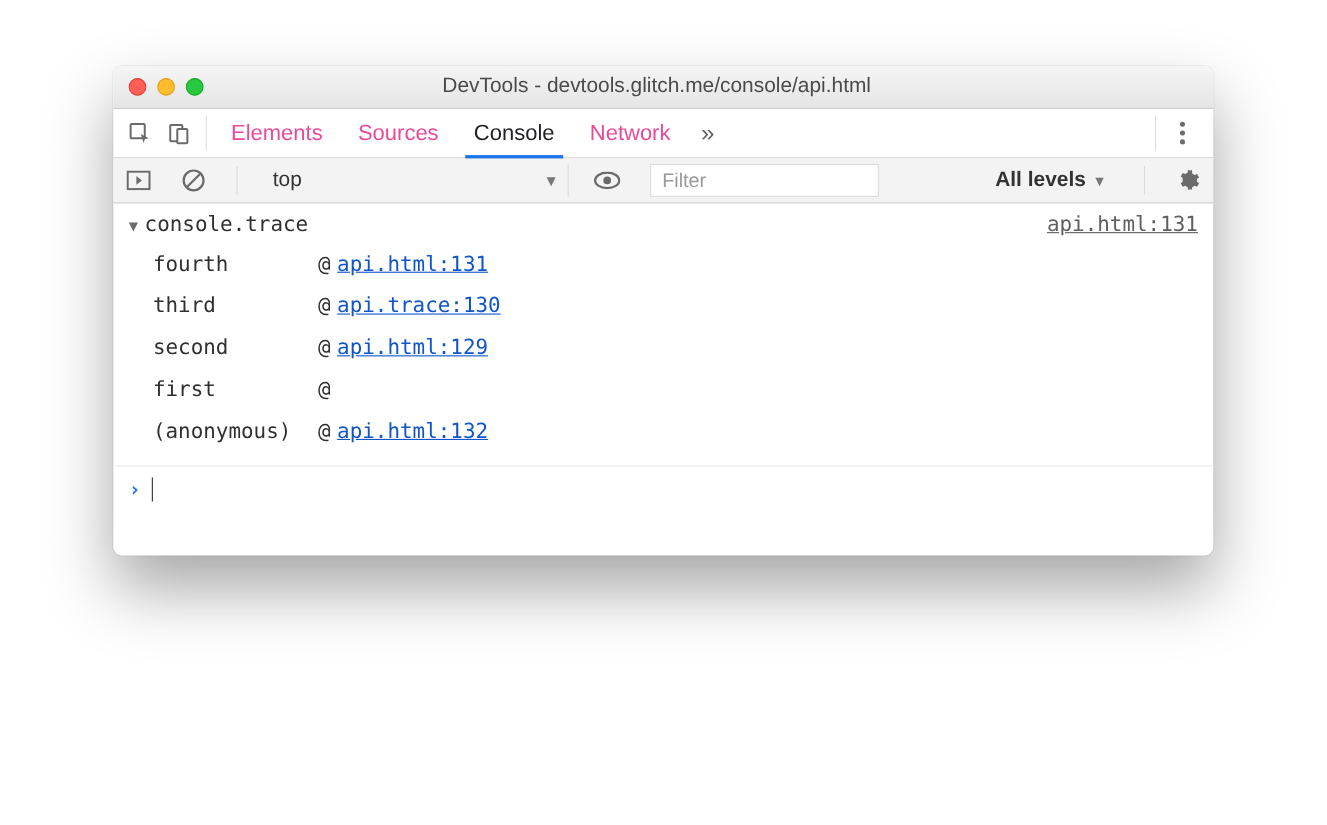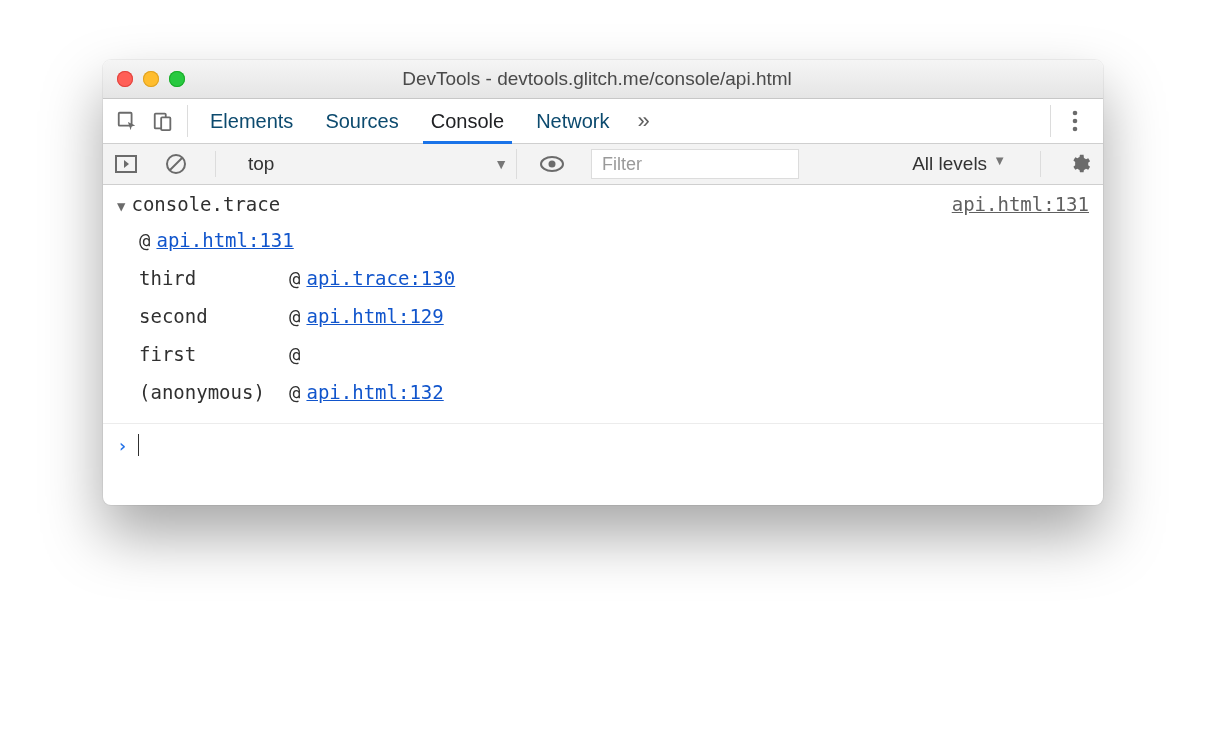--- a/index.html
+++ b/index.html
@@ -80,21 +80,21 @@
   }
   .tabstrip-divider {
     width: 1px;
     background: var(--border-light);
     margin: 6px 6px;
   }
   .tab {
     display: flex;
     align-items: center;
     padding: 0 16px;
-    color: #0c4a6e;
+    color: #ec4899;
     font-size: 20px;
     cursor: default;
     position: relative;
   }
   .tab.active {
     color: #202124;
   }
   .tab.active::after {
     content: "";
     position: absolute;
@@ -162,24 +162,26 @@
     border: none;
     outline: none;
     width: 100%;
     font-size: 18px;
     color: #333;
     background: transparent;
   }
   .filter-box input::placeholder { color: #9a9a9a; }
   .levels-select {
     display: flex;
+    align-items: center;
     gap: 6px;
     font-size: 19px;
     color: #333;
     padding: 0 10px;
+    font-weight: bold;
   }
   .console-toolbar .spacer { flex: 1; }
 
   
   .console-body {
     min-height: 320px;
     font-family: var(--mono);
     font-size: 19px;
     color: #303030;
   }
@@ -348,20 +350,21 @@
 
   <div class="console-body">
     <div class="log-row">
       <div class="log-header">
         <span class="disclosure">▼</span>
         <span class="log-title">console.trace</span>
         <span class="log-origin">api.html:131</span>
       </div>
       <div class="stack">
         <div class="stack-row">
+          <span class="fn-name">fourth</span>
           <span class="at">@</span>
           <span class="src-link">api.html:131</span>
         </div>
         <div class="stack-row">
           <span class="fn-name">third</span>
           <span class="at">@</span>
           <span class="src-link">api.trace:130</span>
         </div>
         <div class="stack-row">
           <span class="fn-name">second</span>

